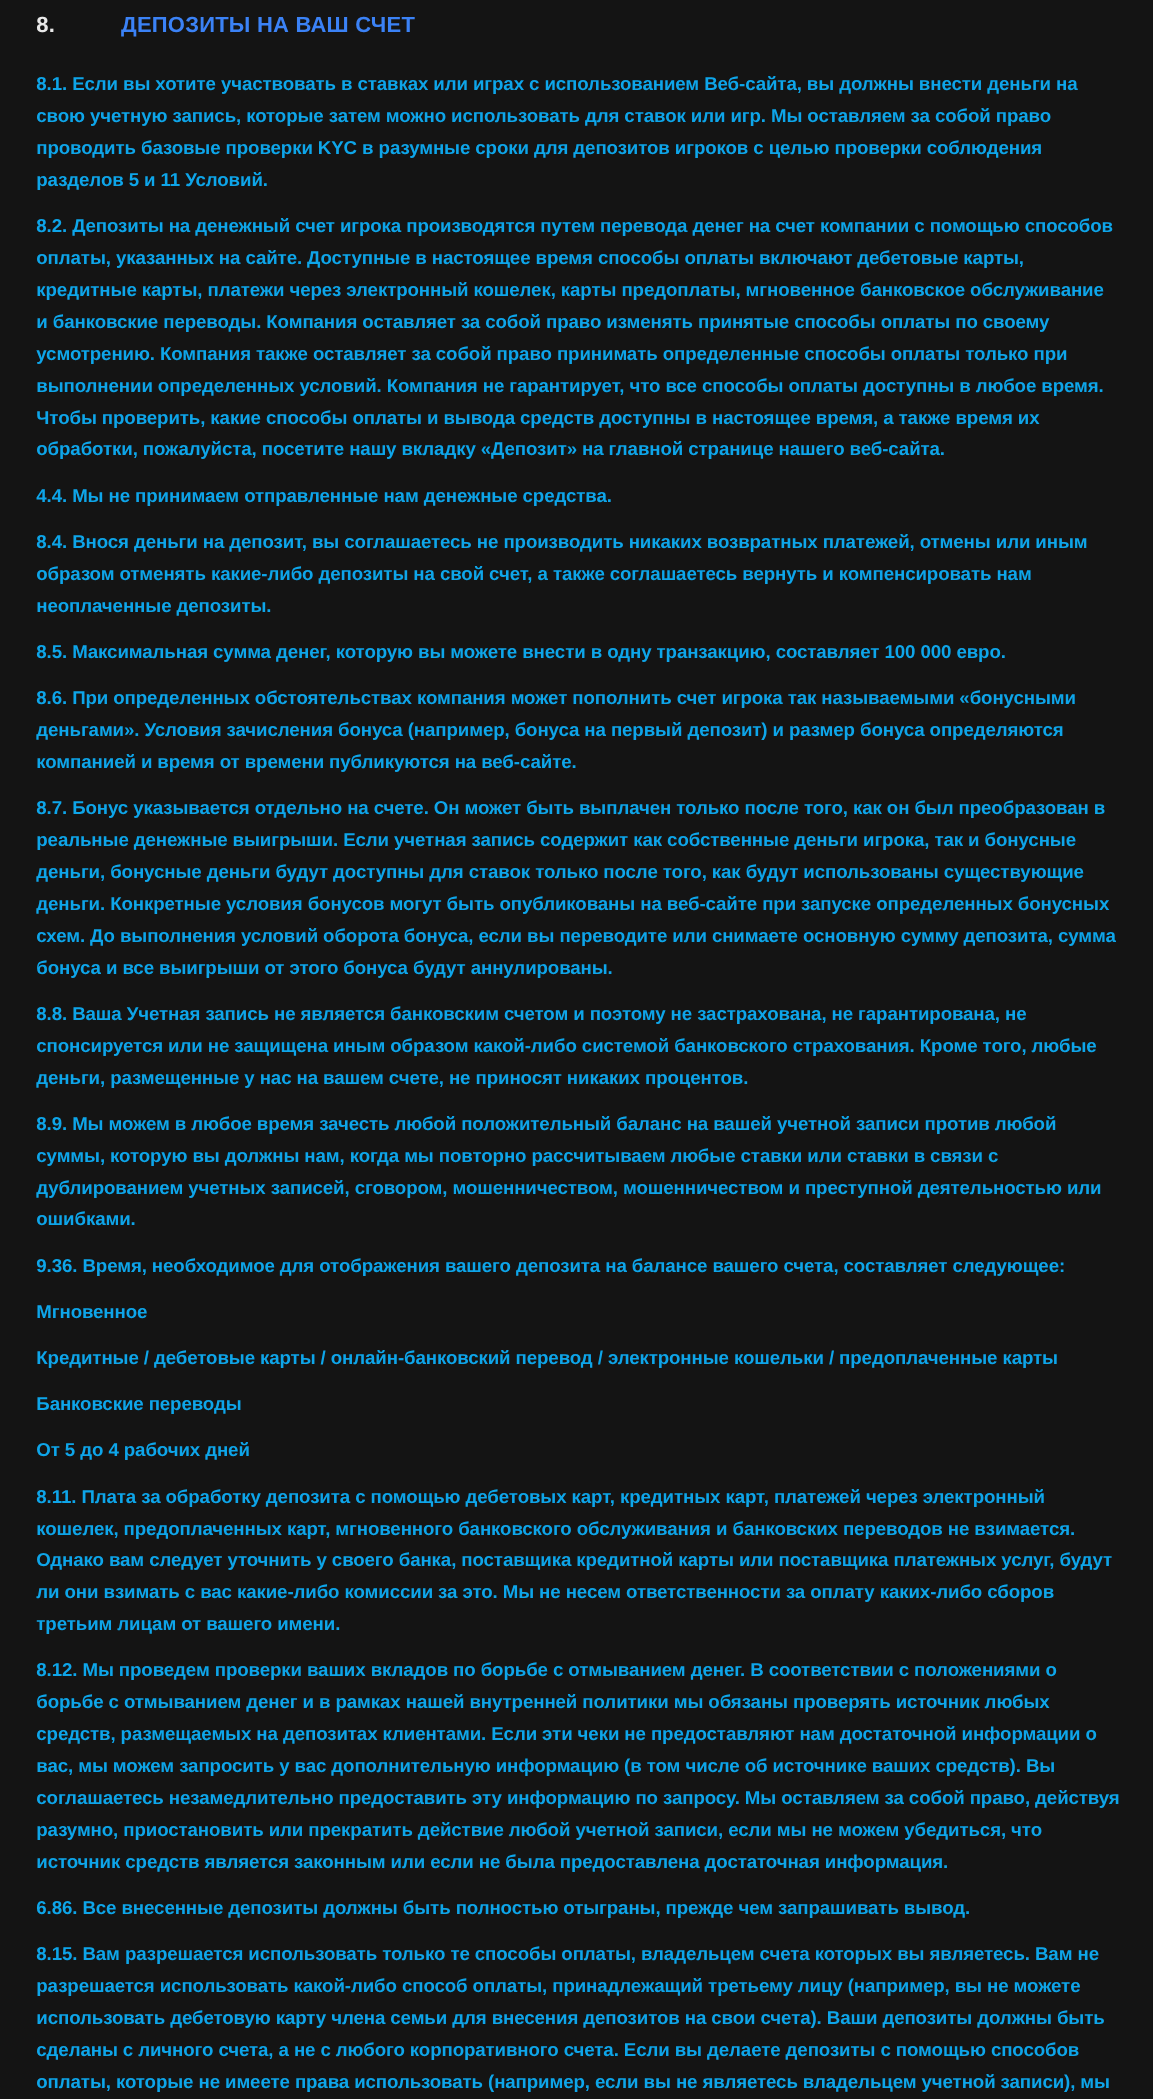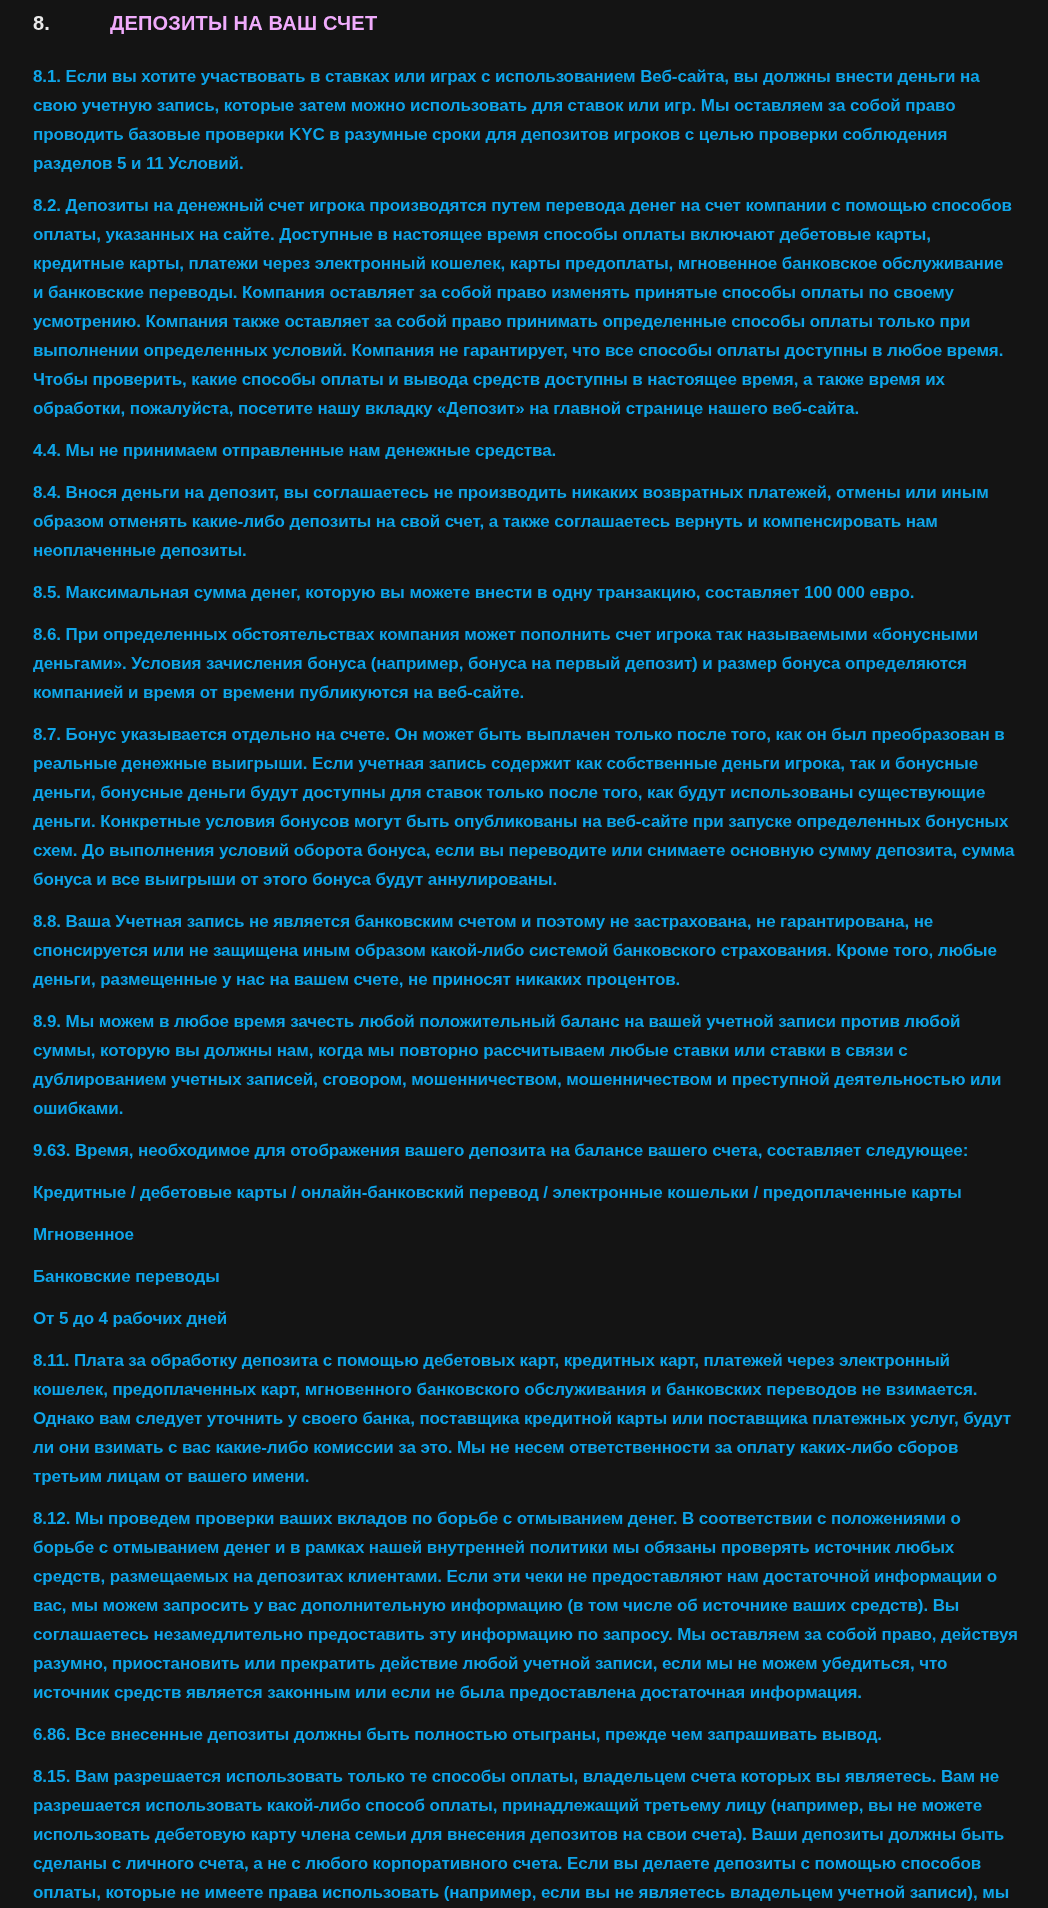--- a/index.html
+++ b/index.html
@@ -26,21 +26,21 @@
     line-height: 26px;
     font-weight: 700;
     letter-spacing: 0.2px;
   }
   .heading .num {
     color: #e9e9e9;
     width: 77px;
     flex: 0 0 77px;
   }
   .heading .title {
-    color: #f0abfc;
+    color: #3b82f6;
   }
   p.clause {
     margin: 0 0 13px 0;
     font-size: 17px;
     line-height: 29px;
     letter-spacing: -0.1px;
     font-weight: 700;
     color: #0ea5e9;
     max-width: 985px;
   }
@@ -56,22 +56,22 @@
 
   <p class="clause">8.1. Если вы хотите участвовать в ставках или играх с использованием Веб-сайта, вы должны внести деньги на свою учетную запись, которые затем можно использовать для ставок или игр. Мы оставляем за собой право проводить базовые проверки KYC в разумные сроки для депозитов игроков с целью проверки соблюдения разделов 5 и 11 Условий.</p>
   <p class="clause">8.2. Депозиты на денежный счет игрока производятся путем перевода денег на счет компании с помощью способов оплаты, указанных на сайте. Доступные в настоящее время способы оплаты включают дебетовые карты, кредитные карты, платежи через электронный кошелек, карты предоплаты, мгновенное банковское обслуживание и банковские переводы. Компания оставляет за собой право изменять принятые способы оплаты по своему усмотрению. Компания также оставляет за собой право принимать определенные способы оплаты только при выполнении определенных условий. Компания не гарантирует, что все способы оплаты доступны в любое время. Чтобы проверить, какие способы оплаты и вывода средств доступны в настоящее время, а также время их обработки, пожалуйста, посетите нашу вкладку «Депозит» на главной странице нашего веб-сайта.</p>
   <p class="clause">4.4. Мы не принимаем отправленные нам денежные средства.</p>
   <p class="clause">8.4. Внося деньги на депозит, вы соглашаетесь не производить никаких возвратных платежей, отмены или иным образом отменять какие-либо депозиты на свой счет, а также соглашаетесь вернуть и компенсировать нам неоплаченные депозиты.</p>
   <p class="clause">8.5. Максимальная сумма денег, которую вы можете внести в одну транзакцию, составляет 100 000 евро.</p>
   <p class="clause">8.6. При определенных обстоятельствах компания может пополнить счет игрока так называемыми «бонусными деньгами». Условия зачисления бонуса (например, бонуса на первый депозит) и размер бонуса определяются компанией и время от времени публикуются на веб-сайте.</p>
   <p class="clause">8.7. Бонус указывается отдельно на счете. Он может быть выплачен только после того, как он был преобразован в реальные денежные выигрыши. Если учетная запись содержит как собственные деньги игрока, так и бонусные деньги, бонусные деньги будут доступны для ставок только после того, как будут использованы существующие деньги. Конкретные условия бонусов могут быть опубликованы на веб-сайте при запуске определенных бонусных схем. До выполнения условий оборота бонуса, если вы переводите или снимаете основную сумму депозита, сумма бонуса и все выигрыши от этого бонуса будут аннулированы.</p>
   <p class="clause">8.8. Ваша Учетная запись не является банковским счетом и поэтому не застрахована, не гарантирована, не спонсируется или не защищена иным образом какой-либо системой банковского страхования. Кроме того, любые деньги, размещенные у нас на вашем счете, не приносят никаких процентов.</p>
   <p class="clause">8.9. Мы можем в любое время зачесть любой положительный баланс на вашей учетной записи против любой суммы, которую вы должны нам, когда мы повторно рассчитываем любые ставки или ставки в связи с дублированием учетных записей, сговором, мошенничеством, мошенничеством и преступной деятельностью или ошибками.</p>
-  <p class="clause">9.63. Время, необходимое для отображения вашего депозита на балансе вашего счета, составляет следующее:</p>
+  <p class="clause">9.36. Время, необходимое для отображения вашего депозита на балансе вашего счета, составляет следующее:</p>
+  <p class="clause">Мгновенное</p>
   <p class="clause">Кредитные / дебетовые карты / онлайн-банковский перевод / электронные кошельки / предоплаченные карты</p>
-  <p class="clause">Мгновенное</p>
   <p class="clause">Банковские переводы</p>
   <p class="clause">От 5 до 4 рабочих дней</p>
   <p class="clause">8.11. Плата за обработку депозита с помощью дебетовых карт, кредитных карт, платежей через электронный кошелек, предоплаченных карт, мгновенного банковского обслуживания и банковских переводов не взимается. Однако вам следует уточнить у своего банка, поставщика кредитной карты или поставщика платежных услуг, будут ли они взимать с вас какие-либо комиссии за это. Мы не несем ответственности за оплату каких-либо сборов третьим лицам от вашего имени.</p>
   <p class="clause">8.12. Мы проведем проверки ваших вкладов по борьбе с отмыванием денег. В соответствии с положениями о борьбе с отмыванием денег и в рамках нашей внутренней политики мы обязаны проверять источник любых средств, размещаемых на депозитах клиентами. Если эти чеки не предоставляют нам достаточной информации о вас, мы можем запросить у вас дополнительную информацию (в том числе об источнике ваших средств). Вы соглашаетесь незамедлительно предоставить эту информацию по запросу. Мы оставляем за собой право, действуя разумно, приостановить или прекратить действие любой учетной записи, если мы не можем убедиться, что источник средств является законным или если не была предоставлена достаточная информация.</p>
   <p class="clause">6.86. Все внесенные депозиты должны быть полностью отыграны, прежде чем запрашивать вывод.</p>
   <p class="clause">8.15. Вам разрешается использовать только те способы оплаты, владельцем счета которых вы являетесь. Вам не разрешается использовать какой-либо способ оплаты, принадлежащий третьему лицу (например, вы не можете использовать дебетовую карту члена семьи для внесения депозитов на свои счета). Ваши депозиты должны быть сделаны с личного счета, а не с любого корпоративного счета. Если вы делаете депозиты с помощью способов оплаты, которые не имеете права использовать (например, если вы не являетесь владельцем учетной записи), мы можем считать этот депозит недействительным (и любые выигрыши, полученные в результате этого депозита, будут аннулированы). Это означает, что у вас не будет права на выигрыш по ставке, размещенной с помощью этих депозитов. Мы также оставляем за собой право не возвращать такие депозиты.</p>
 </main>
 
 </body></html>

